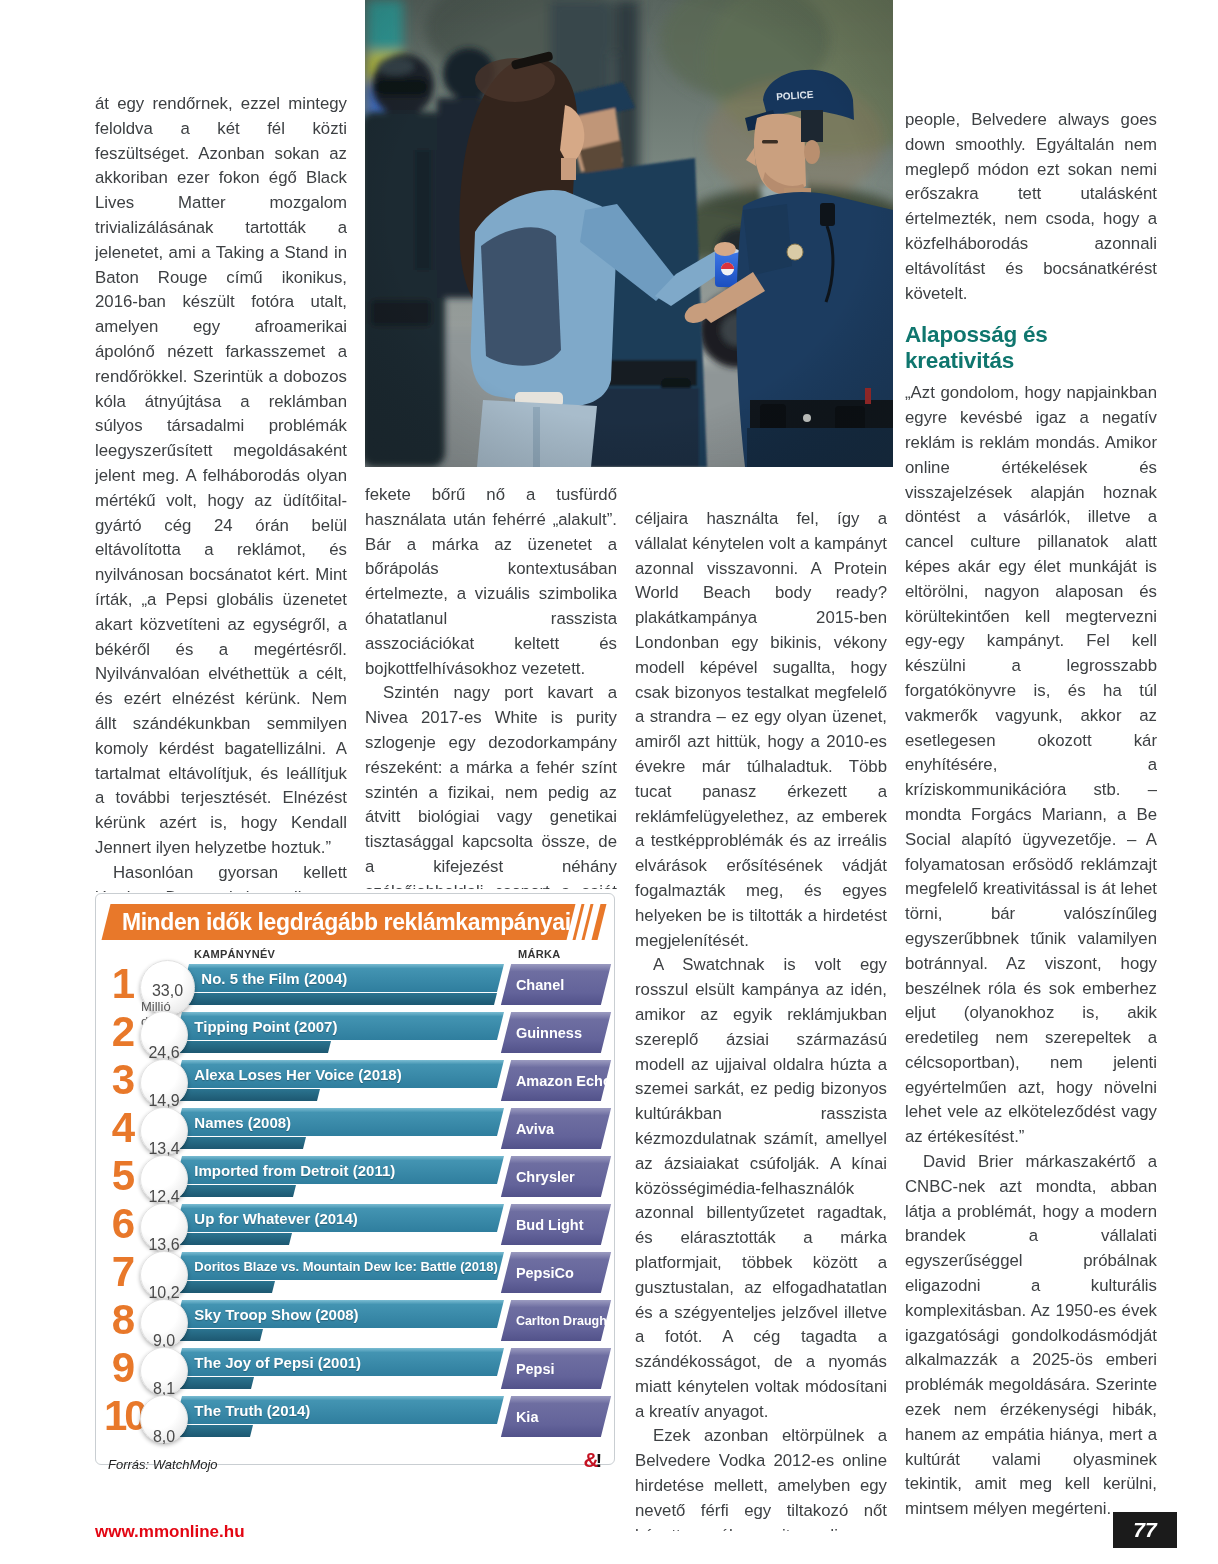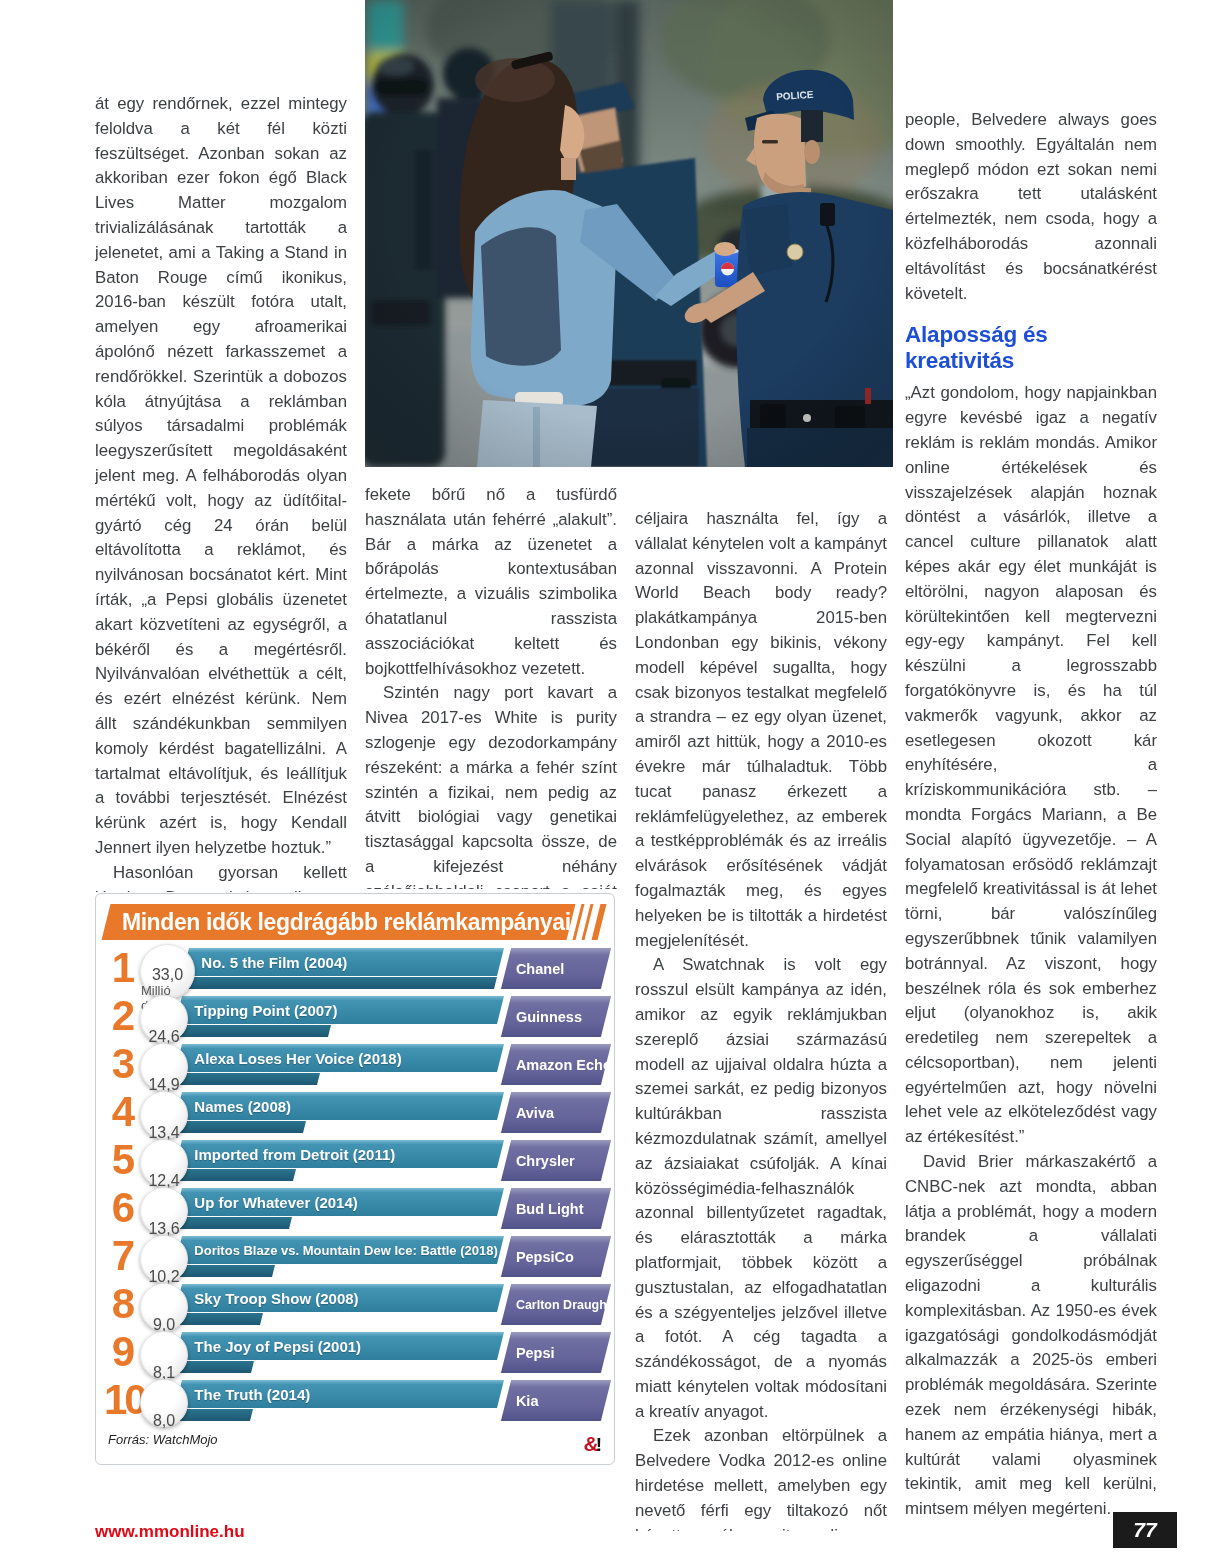--- a/index.html
+++ b/index.html
@@ -9,21 +9,21 @@
 
   
   .col{position:absolute;width:252px;text-align:justify;font-size:16.8px;
        line-height:24.8px;color:#3d4043;overflow:hidden;hyphens:auto;}
   #col1{left:95px;top:92px;height:800px;}
   #col2{left:365px;top:483px;height:406px;}
   #col3{left:635px;top:507px;height:1024px;}
   #col4{left:905px;top:108px;height:1412px;}
   .col p{margin:0;}
   .col p.indent{text-indent:18px;}
-  .section-heading{color:#1d4ed8;font-weight:bold;font-size:22.5px;
+  .section-heading{color:#0f766e;font-weight:bold;font-size:22.5px;
        line-height:26px;margin:16px 0 7px;text-align:left;letter-spacing:-0.2px;}
 
   
   #photo{position:absolute;left:365px;top:0;width:528px;height:467px;overflow:hidden;background:#7d8a83;}
   #photo svg{display:block;}
 
   
   #chart{position:absolute;left:95px;top:893px;width:520px;height:572px;
          box-sizing:border-box;border:1px solid #c9ced2;border-radius:6px;
          background:#fff;padding:10px 8px 4px 8px;}
@@ -53,21 +53,21 @@
        transform:skewX(-14deg);transform-origin:0 100%;display:flex;align-items:center;}
   .bar-label{transform:skewX(14deg);color:#fff;font-weight:bold;font-size:15px;
              padding-left:16px;white-space:nowrap;text-shadow:0 1px 1px rgba(0,0,0,.25);}
   .subbar{height:12px;margin-top:1px;transform:skewX(-14deg);transform-origin:0 0;
           background:linear-gradient(180deg,#2b7490 0,#1d5871 100%);}
   .brand-box{flex:none;width:100px;height:41px;transform:skewX(-14deg);
           background:linear-gradient(180deg,#9b9bc0 0,#6e6ea1 18%,#63639a 70%,#52528a 100%);
           display:flex;align-items:center;}
   .brand-box .brand-label{transform:skewX(14deg);color:#fff;font-weight:bold;
           font-size:14.5px;padding-left:10px;white-space:nowrap;}
-  .chart-footer{display:flex;justify-content:space-between;align-items:flex-start;
+  .chart-footer{display:flex;justify-content:space-between;align-items:flex-end;
           margin-top:10px;padding:0 4px;}
   .source{font-style:italic;font-size:13px;color:#222;}
   .chart-logo .amp{color:#c41222;font-weight:bold;font-size:21px;}
   .chart-logo .excl{color:#111;font-weight:bold;font-size:19px;margin-left:-3px;}
 
   
   #footer-url{position:absolute;left:95px;top:1522px;color:#e30613;
           font-weight:bold;font-size:17px;text-decoration:none;}
   #page-badge{position:absolute;left:1113px;top:1512px;width:64px;height:36px;
           background:#1b1b1b;color:#fff;display:flex;align-items:center;justify-content:center;
@@ -237,20 +237,24 @@
 
   <div id="chart">
     <div class="chart-banner">
       <div class="banner-main">
         <span class="banner-text">Minden idők legdrágább reklámkampányai</span>
       </div>
       <span class="slash"></span>
       <span class="slash"></span>
       <span class="slash wide"></span>
     </div>
+    <div class="chart-colheads">
+      <span class="colhead campaign">KAMPÁNYNÉV</span>
+      <span class="colhead brand">MÁRKA</span>
+    </div>
     <div class="chart-rows">
     <div class="chart-row">
       <div class="rank">1</div>
       <div class="value-circle big">
         <span class="value">33,0</span>
         <span class="unit">Millió dollár</span>
       </div>
       <div class="bar-wrap">
         <div class="bar">
           <span class="bar-label">No. 5 the Film (2004)</span>

